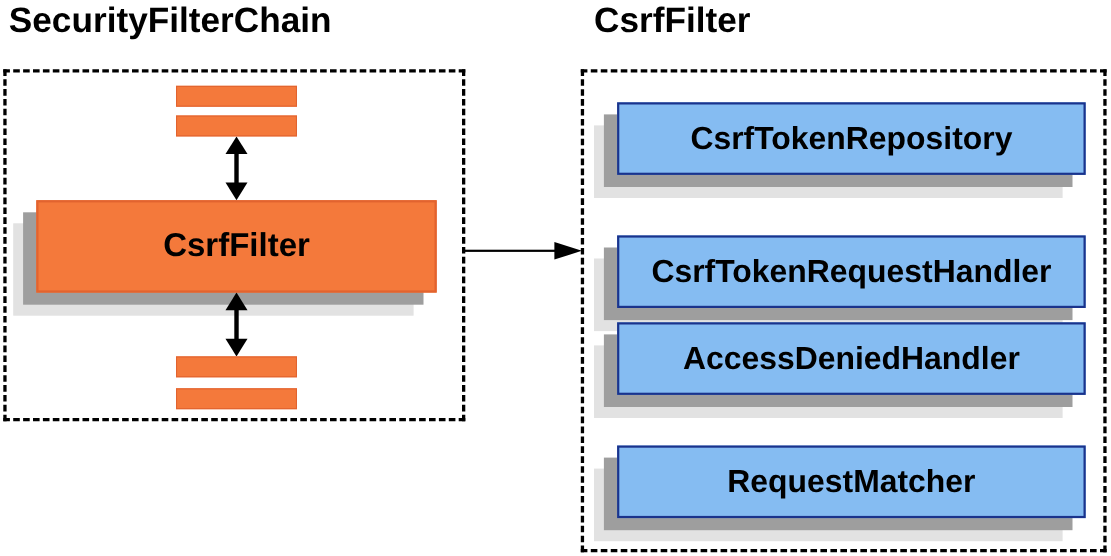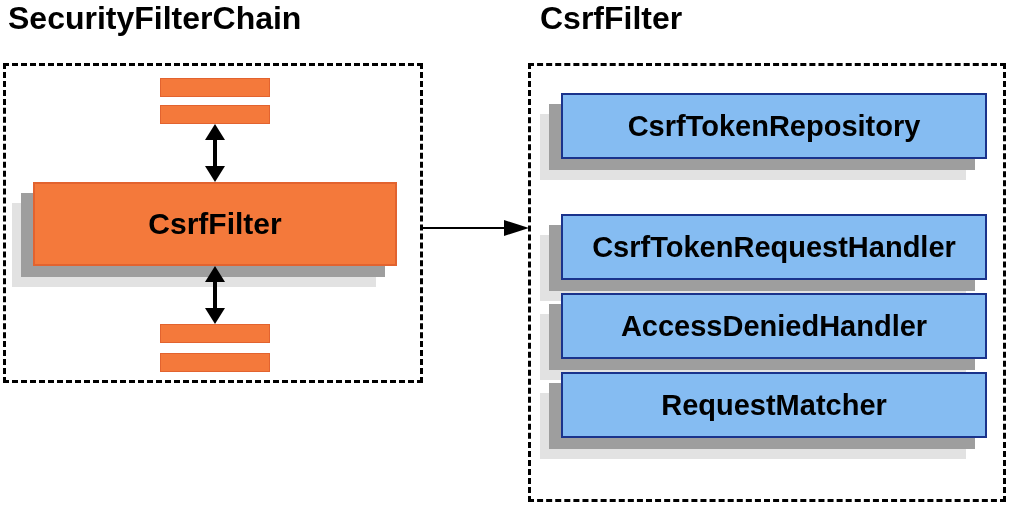--- a/index.html
+++ b/index.html
@@ -86,21 +86,21 @@
     justify-content: center;
   }
   .blue-box .label {
     font-size: 29px;
     font-weight: bold;
     color: var(--text-black, #000000);
   }
   .blue-box.c0 { top: 93px; }
   .blue-box.c1 { top: 194px; margin-top: 20px; }
   .blue-box.c2 { top: 293px; }
-  .blue-box.c3 { top: 372px; align-items: center; }
+  .blue-box.c3 { top: 405px; align-items: center; }
 
   .varrow {
     position: absolute;
     left: 202px;
     width: 26px;
     height: 58px;
     color: var(--arrow-black, #000000);
   }
   .varrow.a1 { top: 124px; }
   .varrow.a2 { top: 266px; }

